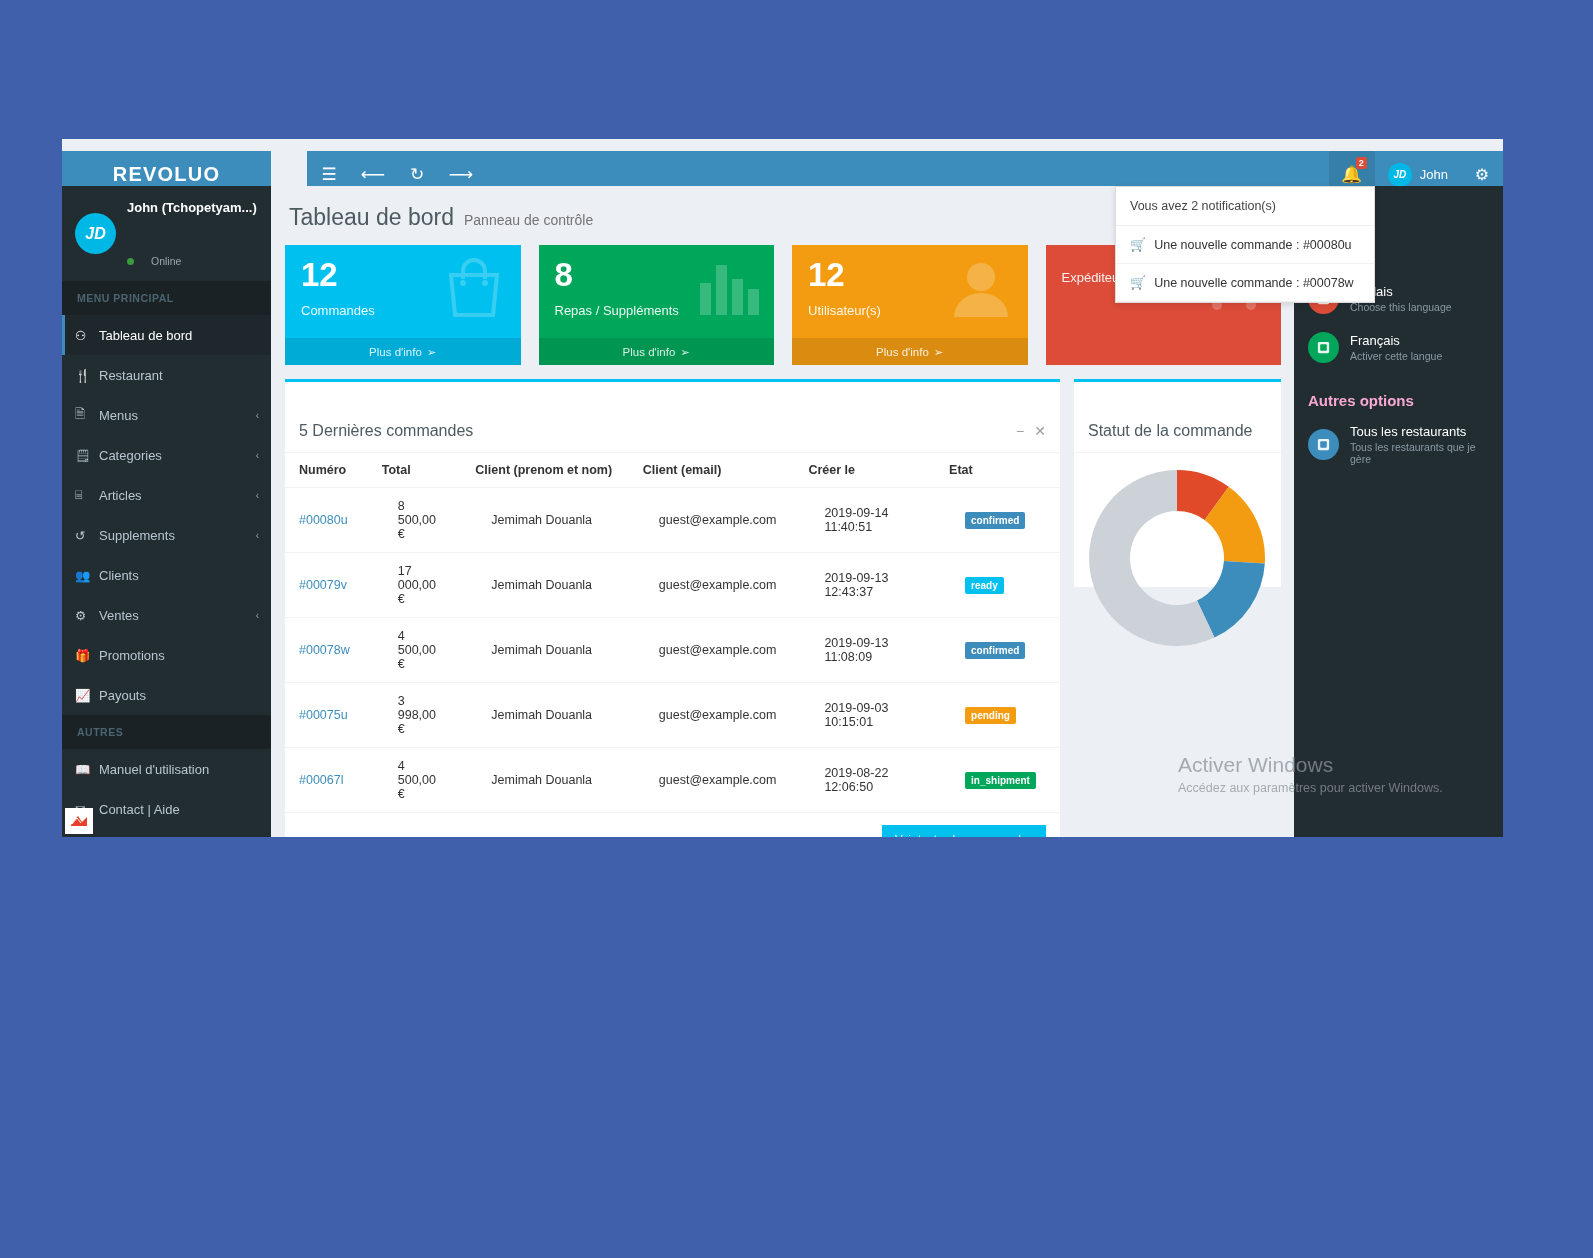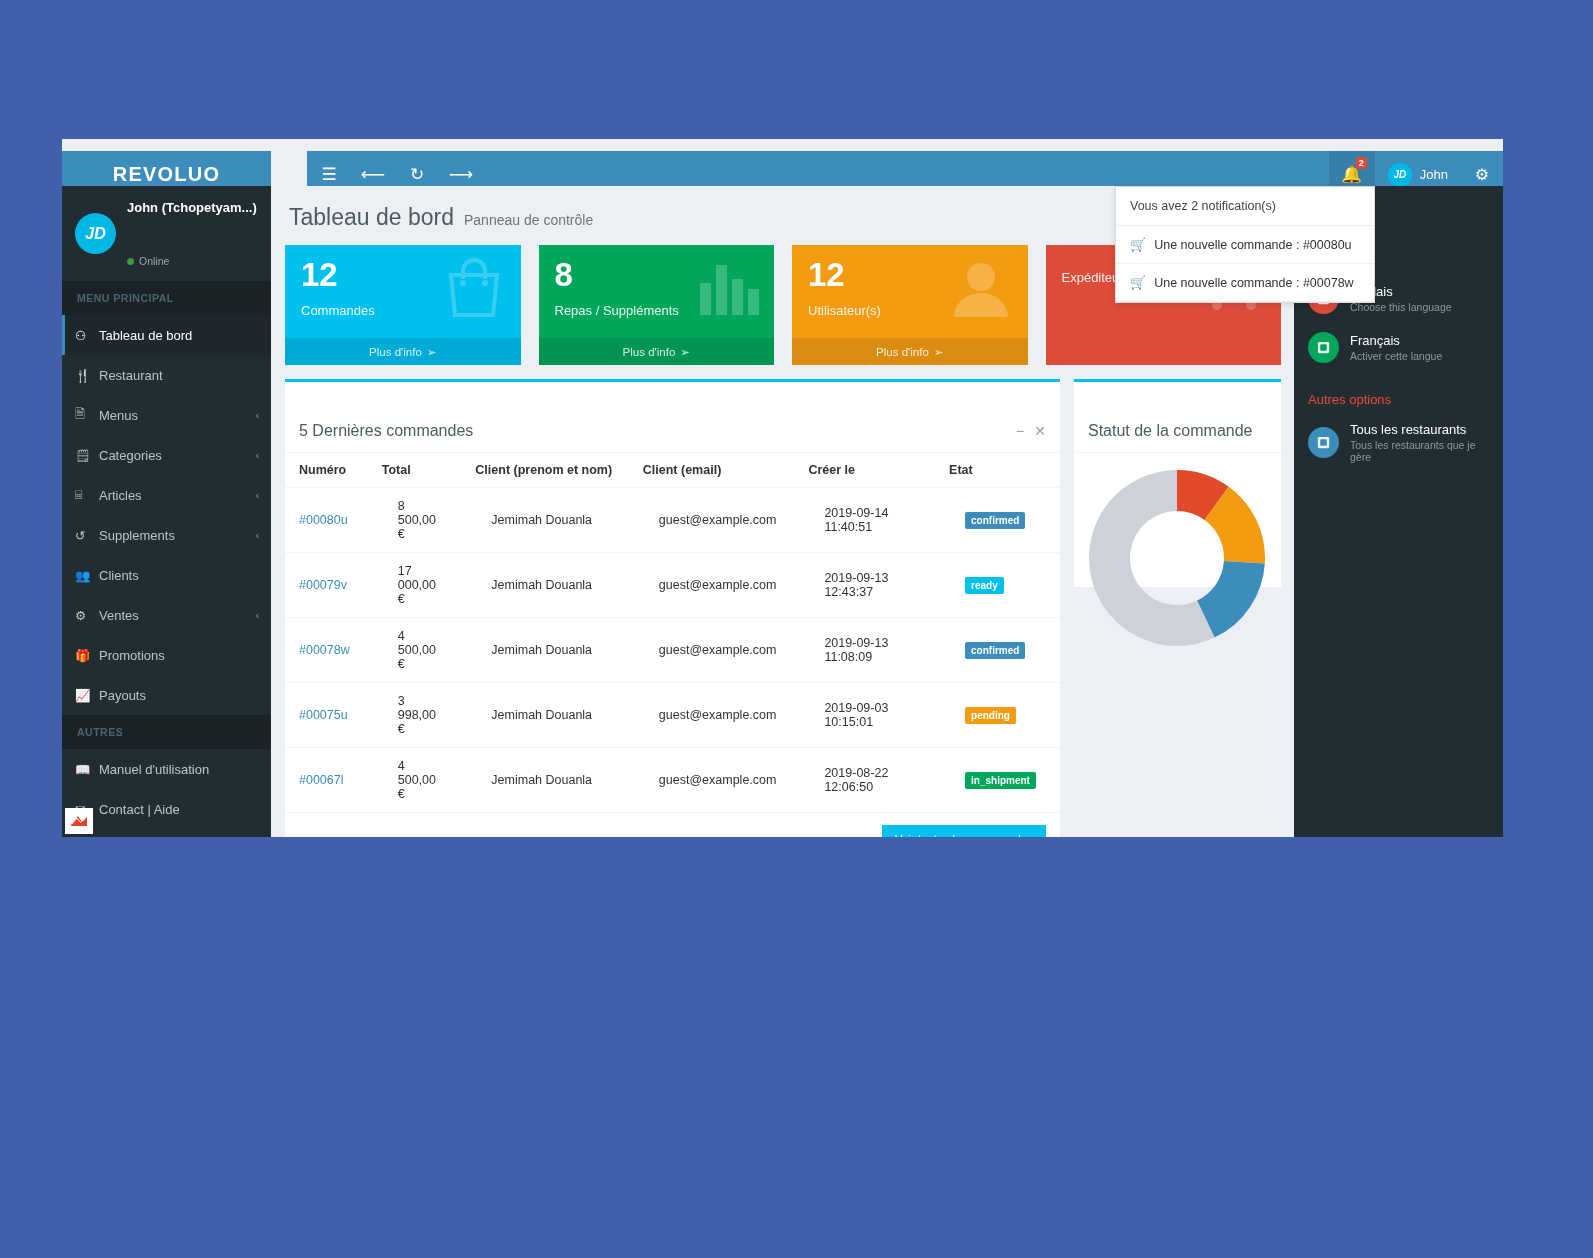--- a/index.html
+++ b/index.html
@@ -79,21 +79,21 @@
     background: #222d32; overflow: hidden;
   }
   .side-user { display: flex; align-items: center; gap: 11px; padding: 14px 11px 14px 13px; }
   .side-ava {
     width: 41px; height: 41px; border-radius: 50%; background: #00b8e6;
     color: #fff; display: flex; align-items: center; justify-content: center;
     font-size: 16px; font-style: italic; font-weight: bold;
   }
   .side-uinfo { display: flex; flex-direction: column; gap: 4px; }
   .side-uname { color: #fff; font-size: 13px; font-weight: bold; }
-  .side-ustat { color: #9aa8ad; font-size: 10.5px; display: flex; align-items: center; gap: 5px; margin-top: 36px; }
+  .side-ustat { color: #9aa8ad; font-size: 10.5px; display: flex; align-items: center; gap: 17px; margin-top: 36px; }
   .dot-online { width: 7px; height: 7px; border-radius: 50%; background: #3c9b3c; display: inline-block; }
   .side-header {
     background: #1a2226; color: #4b646f; font-size: 10.5px; font-weight: bold;
     letter-spacing: .5px; padding: 11px 15px;
   }
   .side-item {
     display: flex; align-items: center; height: 40px; padding: 0 12px 0 13px;
     color: #b8c7ce; font-size: 13px; cursor: pointer; position: relative;
   }
   .side-item.active { background: #1e282c; color: #fff; border-left: 3px solid #3c8dbc; padding-left: 10px; }
@@ -194,21 +194,21 @@
   .rb-top { height: 47px; background: #222d32; }
   .rb-title { color: #fff; font-size: 15px; padding: 16px 14px 8px 14px; }
   .rb-item { display: flex; align-items: center; gap: 11px; padding: 9px 14px; cursor: pointer; }
   .rb-circle {
     width: 31px; height: 31px; border-radius: 50%; display: flex; align-items: center;
     justify-content: center; color: #fff; font-size: 13px; flex: none;
   }
   .rb-txt { display: flex; flex-direction: column; gap: 2px; }
   .rb-name { color: #fff; font-size: 13px; }
   .rb-desc { color: #8a9aa2; font-size: 10.5px; }
-  .rb-sec { color: #ef4444; font-size: 13px; padding: 20px 14px 6px 14px; }
+  .rb-sec { color: #f9a8d4; font-size: 15px; padding: 20px 14px 6px 14px; font-weight: bold; }
 
   
   .watermark {
     position: absolute; left: 1116px; top: 614px; width: 330px; z-index: 5; pointer-events: none;
   }
   .wm1 { font-size: 21px; color: #8d9499; opacity: .75; }
   .wm2 { font-size: 12.5px; color: #8d9499; opacity: .75; margin-top: 4px; }
 </style>
 </head>
 <body>
@@ -573,15 +573,19 @@
             <span class="cart-ico">🛒</span>
             <span>Une nouvelle commande : #00080u</span>
           </div>
           <div class="notif-item">
             <span class="cart-ico">🛒</span>
             <span>Une nouvelle commande : #00078w</span>
           </div>
         </div>
     </div>
 
+    <div class="watermark">
+      <div class="wm1">Activer Windows</div>
+      <div class="wm2">Accédez aux paramètres pour activer Windows.</div>
+    </div>
 
   </div>
 </div>
 
 </body></html>

